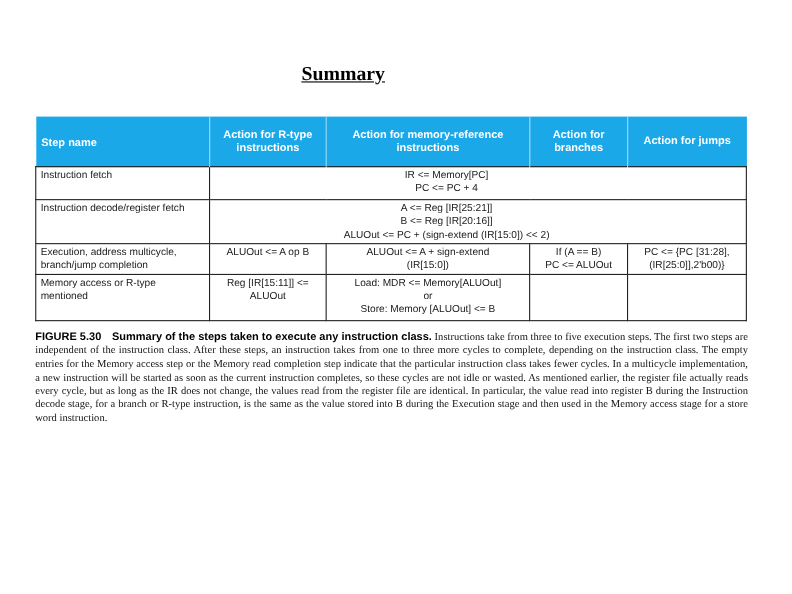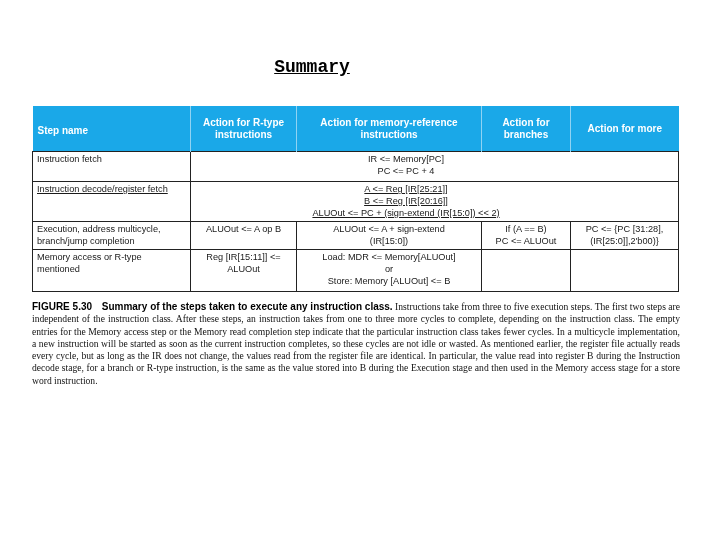--- a/index.html
+++ b/index.html
@@ -2,41 +2,41 @@
 <html><head>
   <meta charset="utf-8">
   <style>
     html, body { margin: 0; padding: 0; }
     body {
       width: 720px; height: 540px; background: #ffffff; position: relative; overflow: hidden;
       font-family: "Liberation Sans", sans-serif; color: #111;
     }
     .title {
       position: absolute; left: 0; top: 57px; width: 624px; text-align: center;
-      font-family: Liberation Mono, monospace; font-weight: bold; font-size: 18px;
+      font-family: Liberation Serif, serif; font-weight: bold; font-size: 18px;
       text-decoration: underline; color: #000;
     }
     .tbl {
       position: absolute; left: 32px; top: 106px; width: 646px;
       border-collapse: collapse; table-layout: fixed;
       font-family: "Liberation Sans", sans-serif; font-size: 9.2px; line-height: 12px;
     }
     .tbl th {
       background: #1aa8e8; color: #ffffff; font-weight: bold; font-size: 10px; line-height: 12px;
       padding: 2px 4px; height: 29px; vertical-align: middle;
       border-left: 1px solid #8fd3f3; text-align: center;
     }
     .tbl th.first { text-align: left; vertical-align: bottom; padding-bottom: 14px; border-left: none; padding-left: 5px; }
     .tbl td {
       border: 1px solid #222; padding: 1px 3px; vertical-align: top; color: #1a1a1a;
     }
     .tbl td.step { text-align: left; padding-left: 4px; }
     .tbl td.c { text-align: center; }
     .r1 td { height: 27px; margin-top: 23px; }
-    .r2 td { height: 37px; text-decoration: underline; }
+    .r2 td { height: 37px; }
     .r3 td { height: 25px; }
     .r4 td { height: 39px; }
     .r5 td { height: 18px; }
     .line { display: block; }
     .caption {
       position: absolute; left: 32px; top: 301px; width: 648px;
       font-family: "Liberation Serif", serif; font-size: 9.6px; line-height: 12.3px; color: #111;
       text-align: justify;
     }
     .caption .fig {
@@ -55,21 +55,21 @@
     <col style="width:185px">
     <col style="width:89px">
     <col style="width:108px">
   </colgroup>
   <thead>
     <tr>
       <th class="first">Step name</th>
       <th>Action for R-type instructions</th>
       <th>Action for memory-reference instructions</th>
       <th>Action for branches</th>
-      <th>Action for more</th>
+      <th>Action for jumps</th>
     </tr>
   </thead>
   <tbody>
     <tr class="r1">
       <td class="step">Instruction fetch</td>
       <td class="c" colspan="4" style="padding-right:60px;">
         <span class="line">IR &lt;= Memory[PC]</span>
         <span class="line">PC &lt;= PC + 4</span>
       </td>
     </tr>

